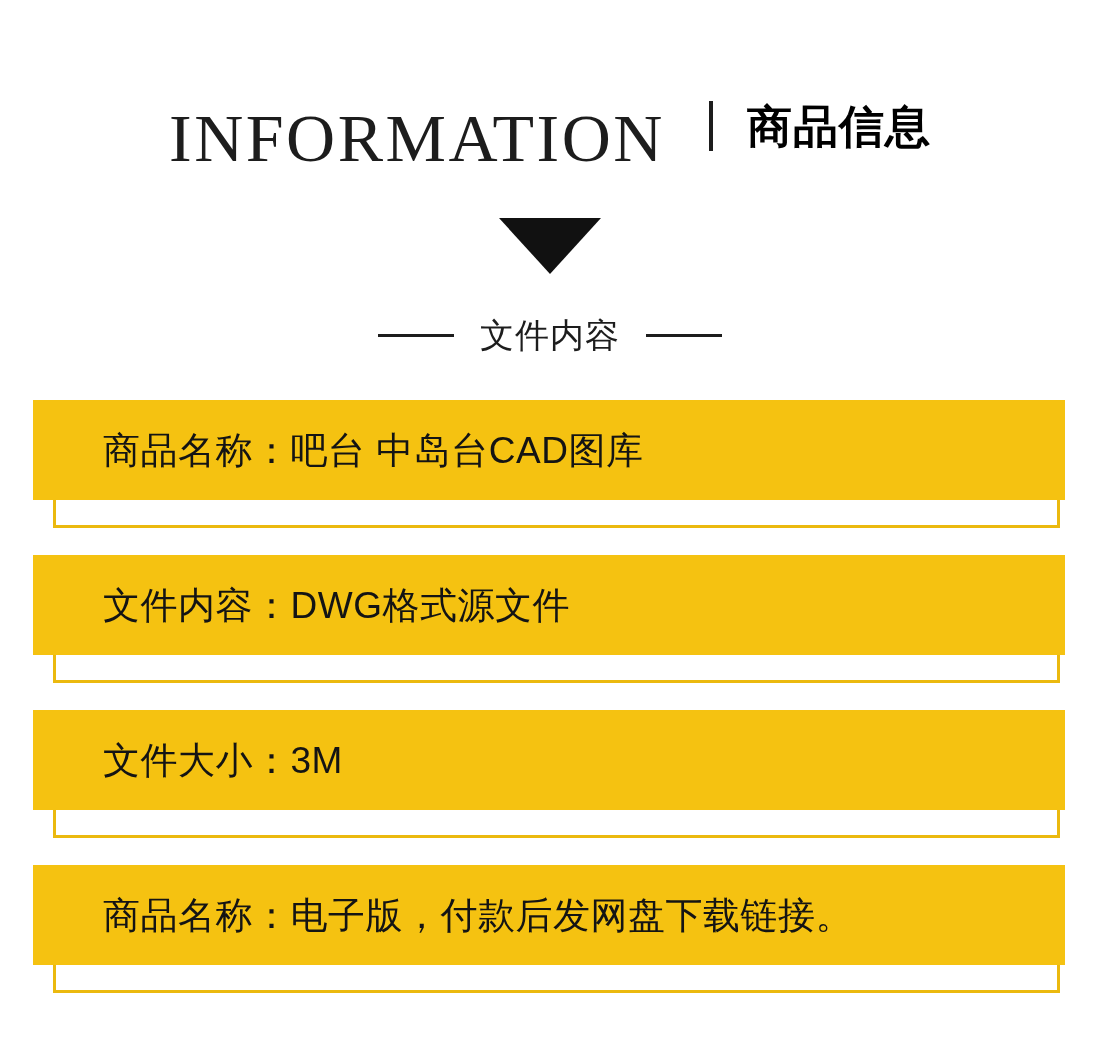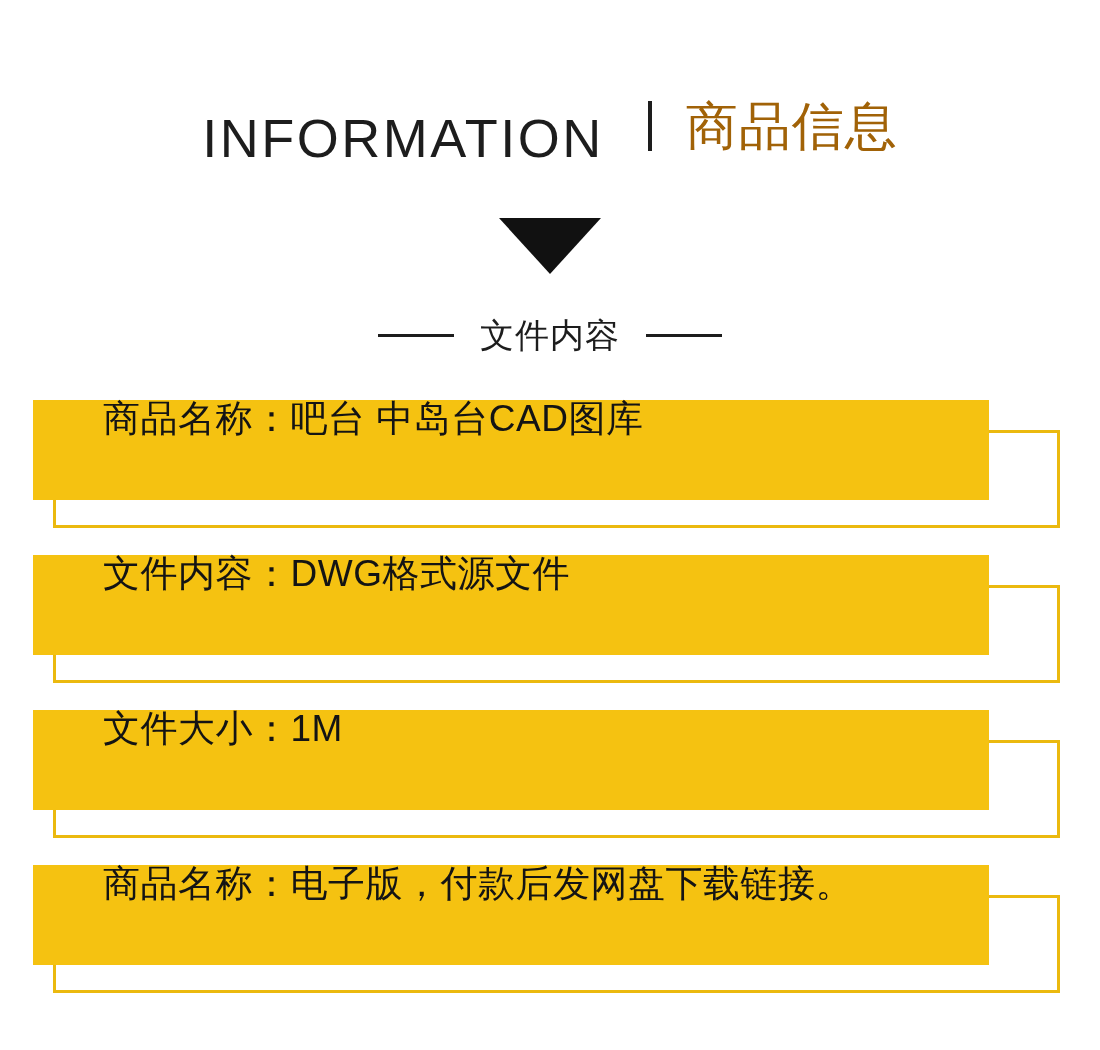--- a/index.html
+++ b/index.html
@@ -20,41 +20,41 @@
     position: absolute;
     left: 0;
     top: 88px;
     width: 1100px;
     height: 76px;
     display: flex;
     align-items: center;
     justify-content: center;
   }
   .header-en {
-    font-size: 54px;
+    font-size: 68px;
     font-weight: 300;
     letter-spacing: 2.5px;
     color: #1d1d1d;
     line-height: 1;
-    font-family: Liberation Sans, sans-serif;
+    font-family: Liberation Serif, serif;
     margin-top: 24px;
   }
   .header-sep {
     display: inline-block;
     width: 4px;
     height: 50px;
     background: #1d1d1d;
     margin: 0 34px 0 44px;
     flex: none;
   }
   .header-cn {
-    font-size: 52px;
-    font-weight: 400;
+    font-size: 45px;
+    font-weight: 700;
     letter-spacing: 1px;
-    color: #a16207;
+    color: #000000;
     line-height: 1;
     font-family: "Liberation Sans", "DejaVu Sans", sans-serif;
   }
 
   
   .triangle-wrap {
     position: absolute;
     left: 0;
     top: 218px;
     width: 1100px;
@@ -116,25 +116,25 @@
     width: 1007px;
     height: 98px;
     border: 3px solid #ebb90f;
     box-sizing: border-box;
     background: transparent;
   }
   .bar-fill {
     position: absolute;
     left: 33px;
     top: 0px;
-    width: 956px;
+    width: 1032px;
     height: 100px;
     background: #f5c211;
     display: flex;
-    align-items: flex-start;
+    align-items: center;
   }
   .bar-text {
     margin-left: 70px;
     font-size: 37px;
     color: #141414;
     line-height: 1;
     letter-spacing: 0.5px;
     white-space: nowrap;
     font-family: "Liberation Sans", "DejaVu Sans", sans-serif;
   }
@@ -170,21 +170,21 @@
   <div class="bar-block">
     <div class="bar-shadow"></div>
     <div class="bar-fill">
       <span class="bar-text">文件内容：DWG格式源文件</span>
     </div>
   </div>
 
   <div class="bar-block">
     <div class="bar-shadow"></div>
     <div class="bar-fill">
-      <span class="bar-text">文件大小：1M</span>
+      <span class="bar-text">文件大小：3M</span>
     </div>
   </div>
 
   <div class="bar-block">
     <div class="bar-shadow"></div>
     <div class="bar-fill">
       <span class="bar-text">商品名称：电子版，付款后发网盘下载链接。</span>
     </div>
   </div>
 

